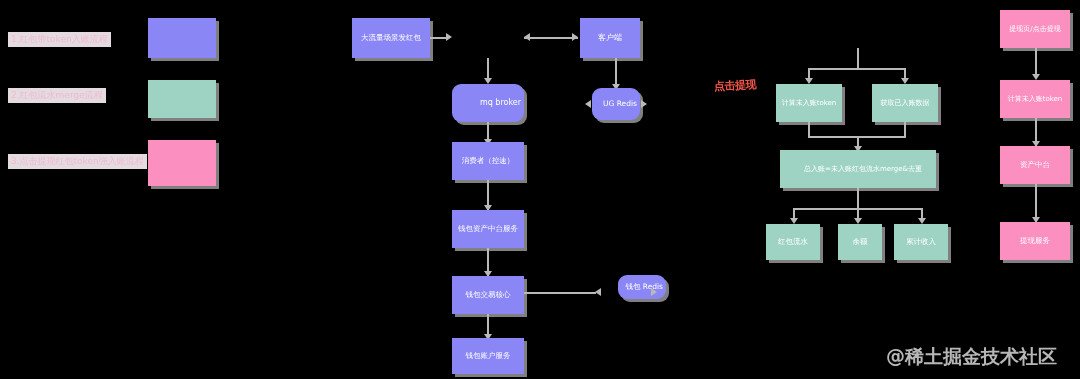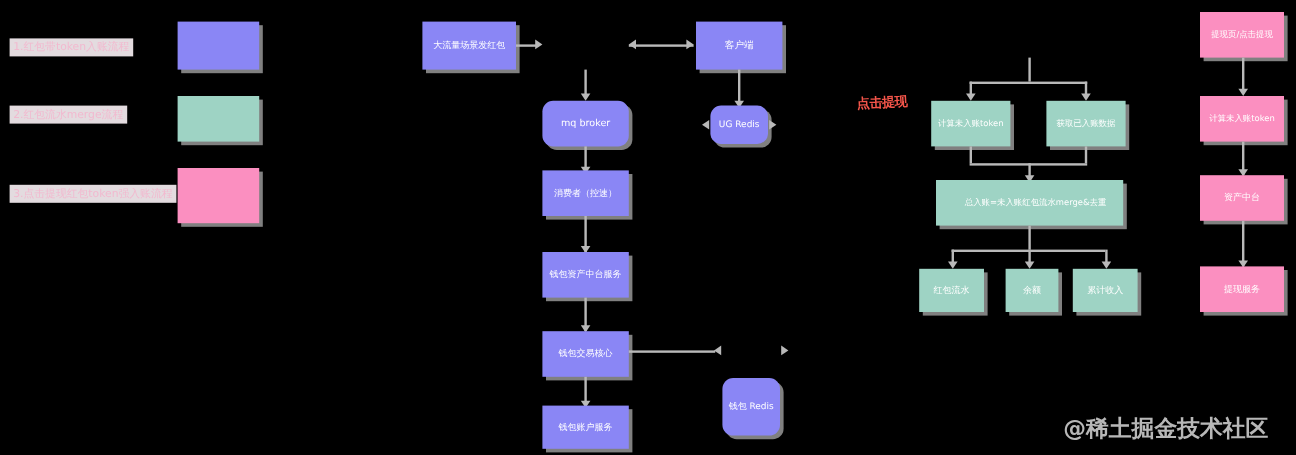--- a/index.html
+++ b/index.html
@@ -16,21 +16,21 @@
     text-align:center;line-height:1.15;
     color:#ffffff;
     box-shadow:3px 3px 0 rgba(150,150,150,.85);
   }
   .node span{display:block;padding:0 3px;}
 
   .c-purple{background:#8a86f5;}
   .c-green {background:#9ed3c4;}
   .c-pink  {background:#fb8fc0;}
 
-  .rounded{border-radius:9px;}
+  .rounded{border-radius:9px;justify-content:flex-end;}
 
   
   .swatch{position:absolute;box-shadow:3px 3px 0 rgba(150,150,150,.85);}
 
   
   .legend-label{
     position:absolute;white-space:nowrap;
     color:#f2b9cf;background:rgba(246,238,242,.92);
     padding:1px 3px;
     -webkit-font-smoothing:none;
@@ -109,38 +109,38 @@
     <span>钱包交易核心</span>
   </div>
 
   <div class="ln v" style="left:487px;top:314px;height:24px;"></div>
   <div class="arrow down" style="left:484px;top:334px;"></div>
 
   <div class="node c-purple" style="left:452px;top:338px;width:72px;height:36px;font-size:7.5px;">
     <span>钱包账户服务</span>
   </div>
 
-  <div class="node c-purple" style="left:580px;top:18px;width:72px;height:40px;font-size:8px;">
+  <div class="node c-purple" style="left:580px;top:18px;width:60px;height:40px;font-size:8px;">
     <span>客户端</span>
   </div>
 
   <div class="ln h" style="left:524px;top:37px;width:54px;"></div>
   <div class="arrow left" style="left:524px;top:33px;"></div>
   <div class="arrow right" style="left:572px;top:33px;"></div>
 
   <div class="ln v" style="left:615px;top:58px;height:30px;"></div>
   <div class="arrow down" style="left:612px;top:84px;"></div>
 
   <div class="node c-purple rounded" style="left:592px;top:88px;width:48px;height:32px;font-size:7.5px;">
     <span>UG Redis</span>
   </div>
   <div class="arrow left" style="left:585px;top:100px;"></div>
   <div class="arrow right" style="left:641px;top:100px;"></div>
 
-  <div class="node c-purple rounded" style="left:602px;top:275px;width:48px;height:48px;font-size:7.5px;margin-top:40px;">
+  <div class="node c-purple rounded" style="left:618px;top:275px;width:48px;height:24px;font-size:7.5px;">
     <span>钱包 Redis</span>
   </div>
   <div class="ln h" style="left:524px;top:292px;width:72px;"></div>
   <div class="arrow left" style="left:595px;top:288px;"></div>
   <div class="arrow right" style="left:651px;top:288px;"></div>
 
 
   <div class="ln v" style="left:857px;top:48px;height:20px;"></div>
   <div class="ln h" style="left:808px;top:68px;width:98px;"></div>
   <div class="ln v" style="left:808px;top:68px;height:14px;"></div>

